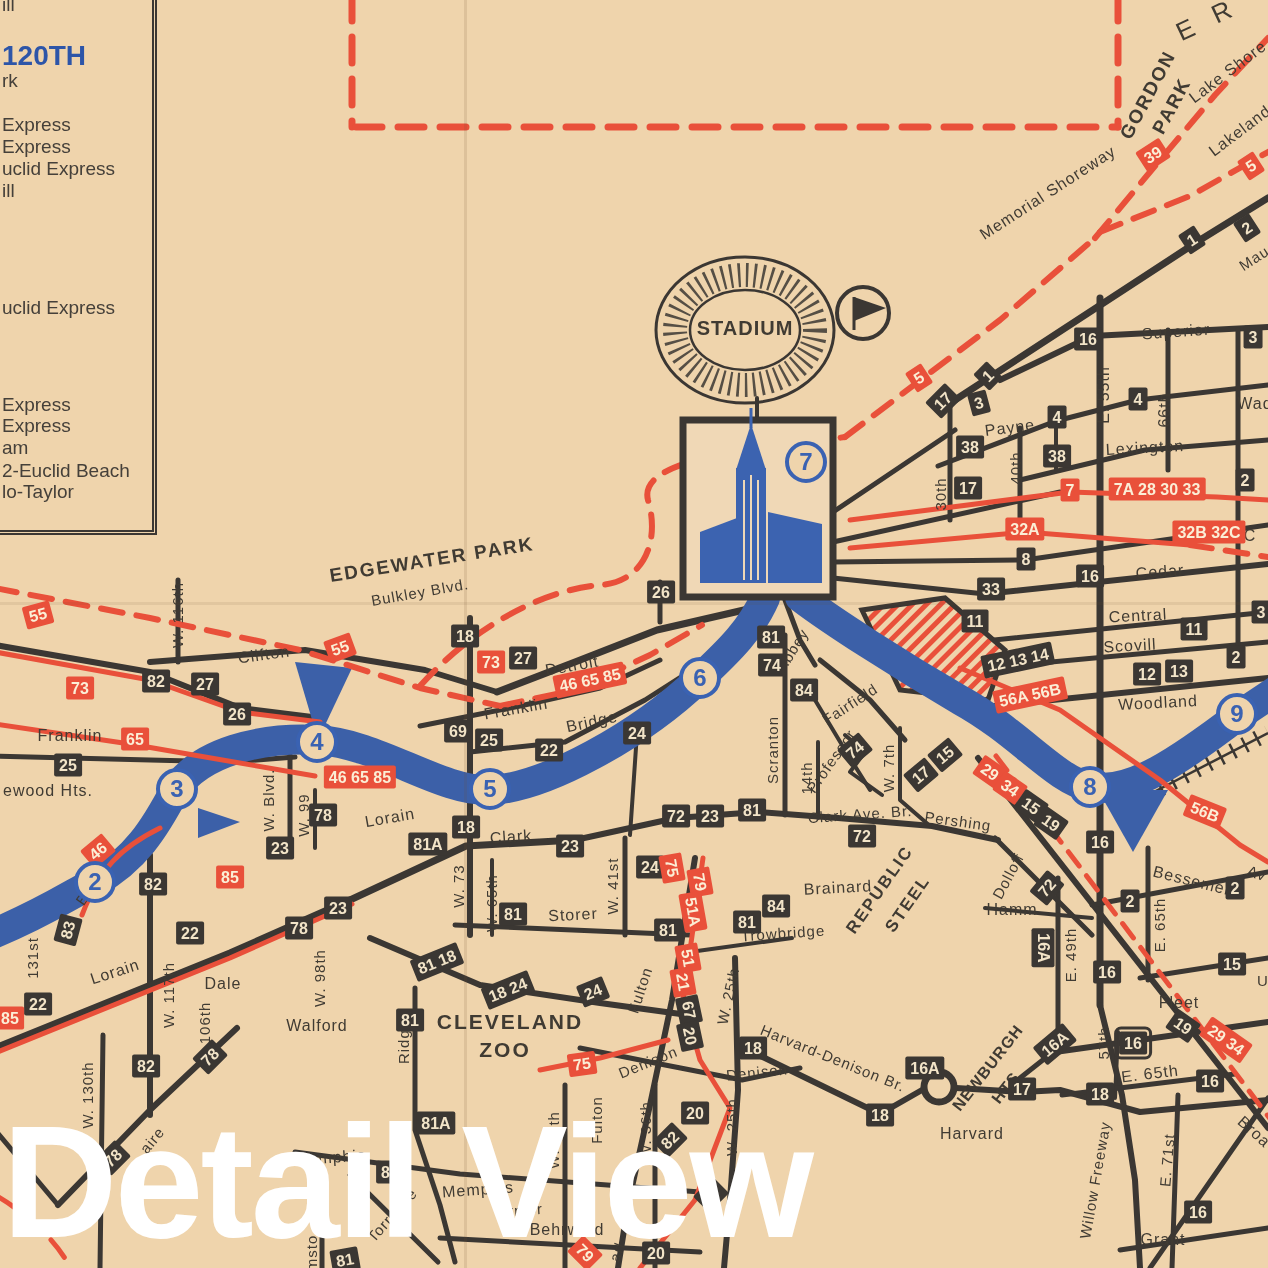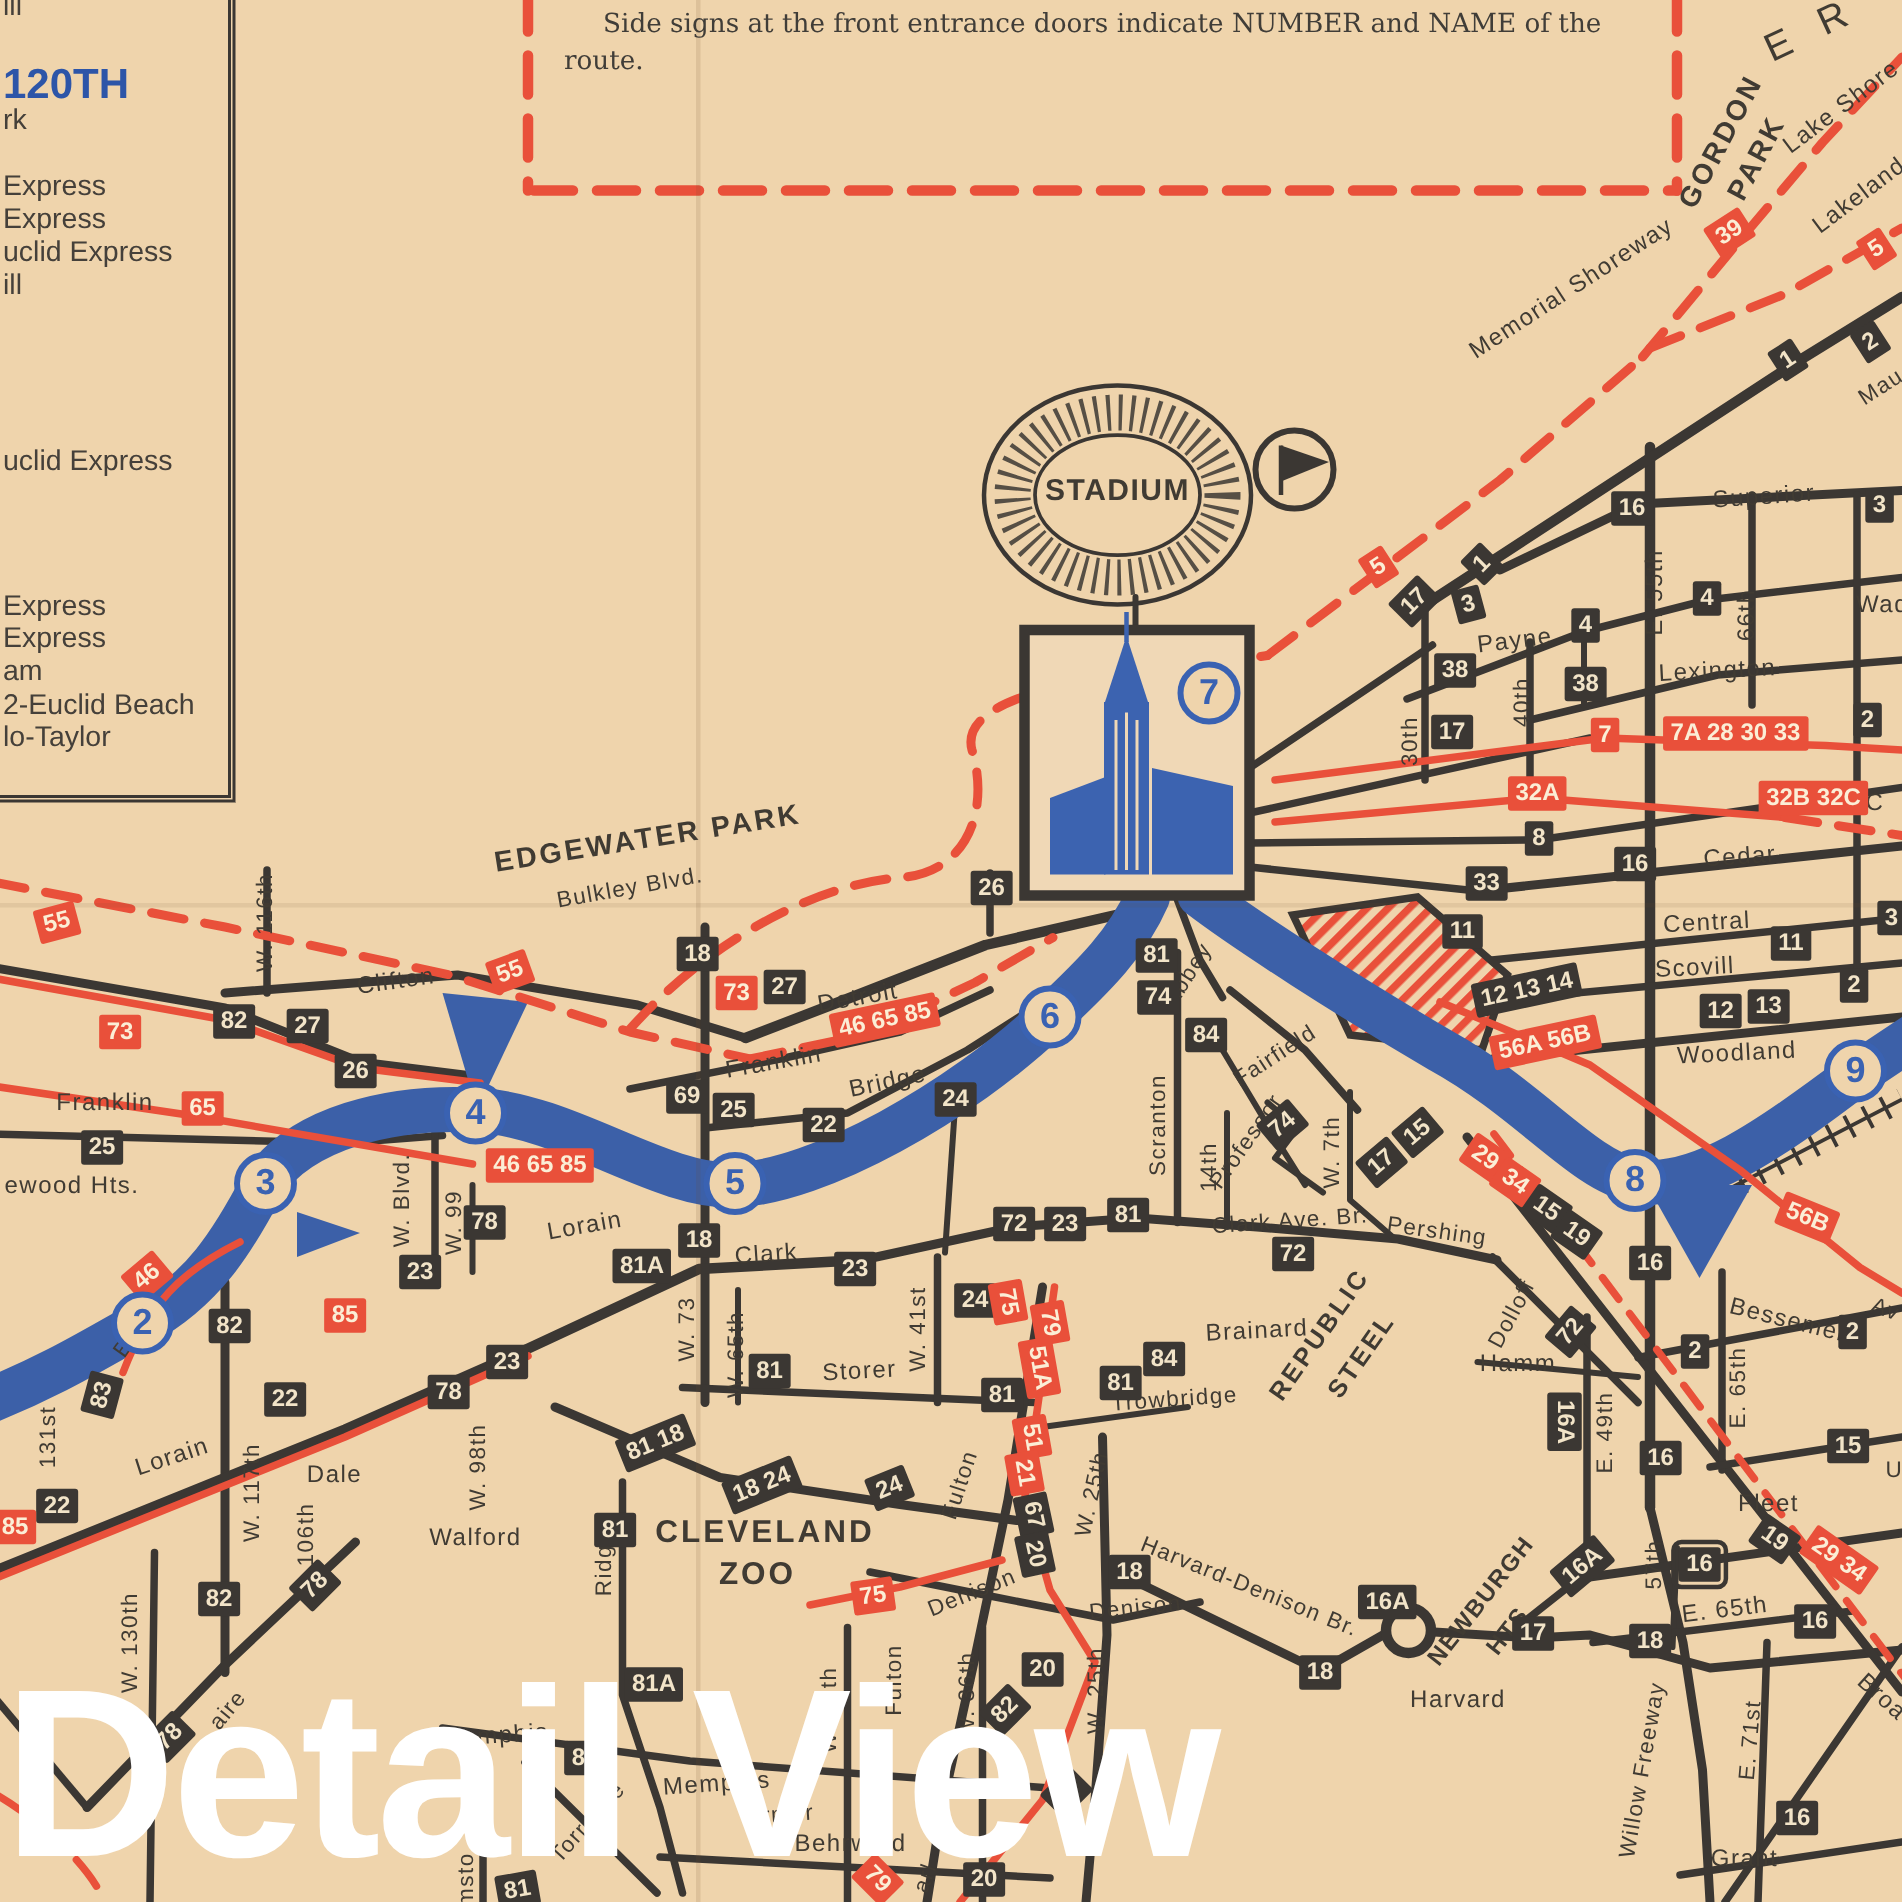--- a/index.html
+++ b/index.html
@@ -208,21 +208,20 @@
       <div class="leg-item" style="top: 188px;">ill</div>
       <div class="leg-item" style="top: 305px;">uclid Express</div>
       <div class="leg-item" style="top: 402px;">Express</div>
       <div class="leg-item" style="top: 423px;">Express</div>
       <div class="leg-item" style="top: 445px;">am</div>
       <div class="leg-item" style="top: 468px;">2-Euclid Beach</div>
       <div class="leg-item" style="top: 489px;">lo-Taylor</div>
     </div>
 
   <div id="instructions">
-    <p>Side signs at the front entrance doors indicate NUMBER and NAME of the route.</p>
   </div>
 
   <div id="labels">
       <div class="lbl" style="font-size: 26px; left: 1186px; top: 30px; transform: translate(-50%, -50%) rotate(-25deg);">E</div>
       <div class="lbl" style="font-size: 26px; left: 1222px; top: 12px; transform: translate(-50%, -50%) rotate(-25deg);">R</div>
       <div class="lbl bold" style="font-size: 19px; letter-spacing: 2px; left: 1148px; top: 95px; transform: translate(-50%, -50%) rotate(-62deg);">GORDON</div>
       <div class="lbl bold" style="font-size: 19px; letter-spacing: 2px; left: 1172px; top: 106px; transform: translate(-50%, -50%) rotate(-62deg);">PARK</div>
       <div class="lbl" style="left: 1228px; top: 72px; transform: translate(-50%, -50%) rotate(-37deg);">Lake Shore</div>
       <div class="lbl" style="left: 1240px; top: 131px; transform: translate(-50%, -50%) rotate(-37deg);">Lakeland</div>
       <div class="lbl" style="left: 1048px; top: 193px; transform: translate(-50%, -50%) rotate(-33deg);">Memorial Shoreway</div>

